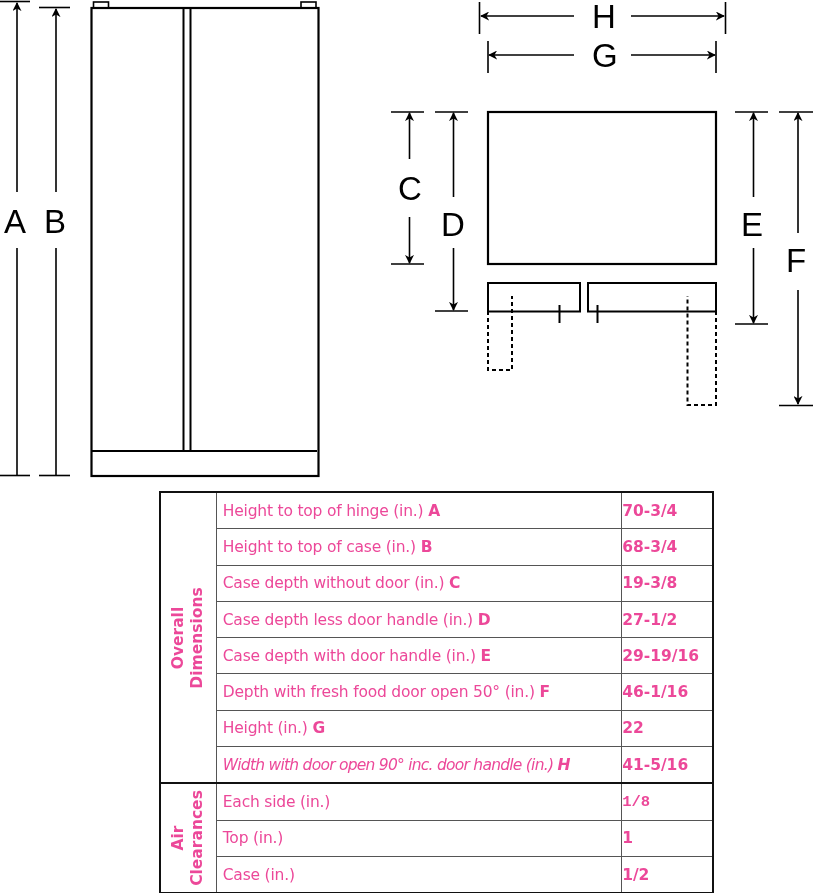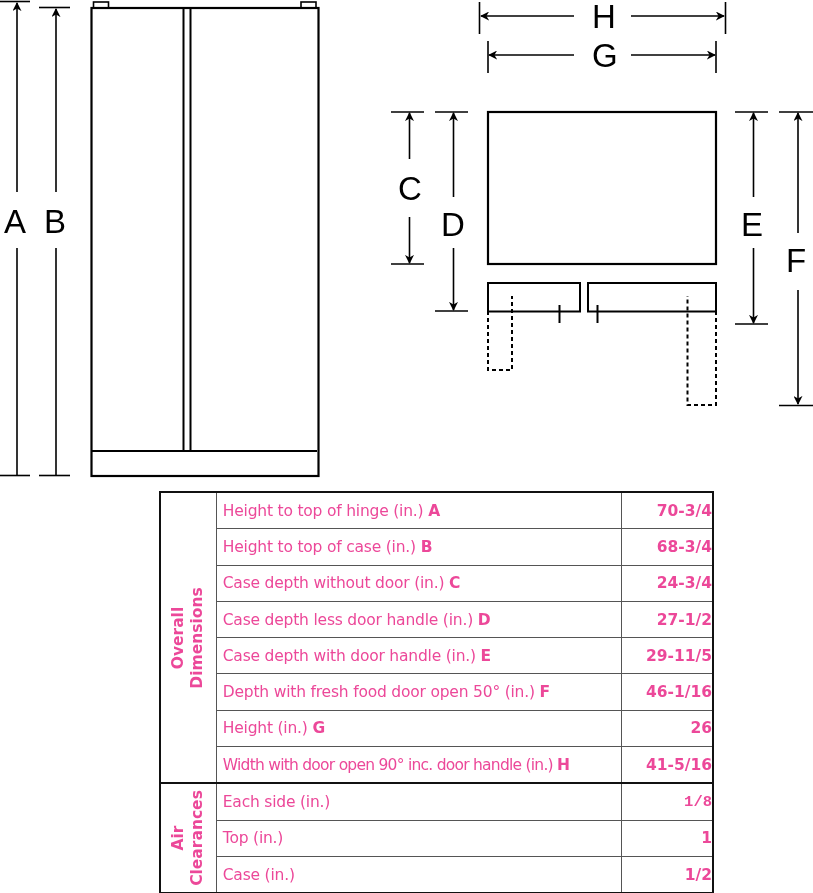--- a/index.html
+++ b/index.html
@@ -9,23 +9,23 @@
   .lbl { position: absolute; font-family: "Liberation Sans", sans-serif; font-size: 33px;
          line-height: 1; color: #000; }
   table.spec { position: absolute; left: 159px; top: 491px; border-collapse: collapse;
                border: 2px solid #111; width: 555px; }
   table.spec td { border: 1px solid #555; height: 35.3px; padding: 0;
                   font-size: 15.5px; color: #ec4899; }
   td.group { width: 55px; position: relative; border-right: 1px solid #555; }
   td.group .rot { position: absolute; left: 50%; top: 50%; transform: translate(-50%,-50%) rotate(-90deg);
                   white-space: nowrap; text-align: center; font-weight: bold; font-size: 15.5px; line-height: 19px; }
   td.desc { padding-left: 6px !important; width: 400px; letter-spacing: -0.2px; }
-  td.desc.tight { letter-spacing: -0.75px; }
+  td.desc.tight { letter-spacing: -0.75px; font-style: italic; }
   td.desc b { font-weight: bold; }
-  td.val { width: 90px; text-align: right; font-weight: bold; }
+  td.val { width: 90px; text-align: left; font-weight: bold; }
   .rot span { display: block; }
 </style>
 </head>
 <body>
 
 <svg class="drawing" width="813" height="485" viewBox="0 0 813 485">
   <defs>
     <marker id="arrow" viewBox="0 0 10 10" refX="9" refY="5" markerWidth="9" markerHeight="9" orient="auto-start-reverse" markerUnits="userSpaceOnUse">
       <path d="M0,0 L10,5 L0,10 L3,5 Z" fill="#000"></path>
     </marker>
@@ -127,37 +127,37 @@
       </td>
       <td class="desc"><span>Height to top of hinge (in.)</span> <b>A</b></td>
       <td class="val">70-3/4</td>
     </tr>
     <tr>
       <td class="desc"><span>Height to top of case (in.)</span> <b>B</b></td>
       <td class="val">68-3/4</td>
     </tr>
     <tr>
       <td class="desc"><span>Case depth without door (in.)</span> <b>C</b></td>
-      <td class="val">24-3/4</td>
+      <td class="val">19-3/8</td>
     </tr>
     <tr>
       <td class="desc"><span>Case depth less door handle (in.)</span> <b>D</b></td>
       <td class="val">27-1/2</td>
     </tr>
     <tr>
       <td class="desc"><span>Case depth with door handle (in.)</span> <b>E</b></td>
-      <td class="val">29-11/5</td>
+      <td class="val">29-19/16</td>
     </tr>
     <tr>
       <td class="desc"><span>Depth with fresh food door open 50° (in.)</span> <b>F</b></td>
       <td class="val">46-1/16</td>
     </tr>
     <tr>
       <td class="desc"><span>Height (in.)</span> <b>G</b></td>
-      <td class="val">26</td>
+      <td class="val">22</td>
     </tr>
     <tr>
       <td class="desc tight"><span>Width with door open 90° inc. door handle (in.)</span> <b>H</b></td>
       <td class="val">41-5/16</td>
     </tr>
 
     <tr style="border-top:2px solid #111;">
       <td class="group" rowspan="3" style="border-top:2px solid #111;">
         <div class="rot">
           <span>Air</span>

